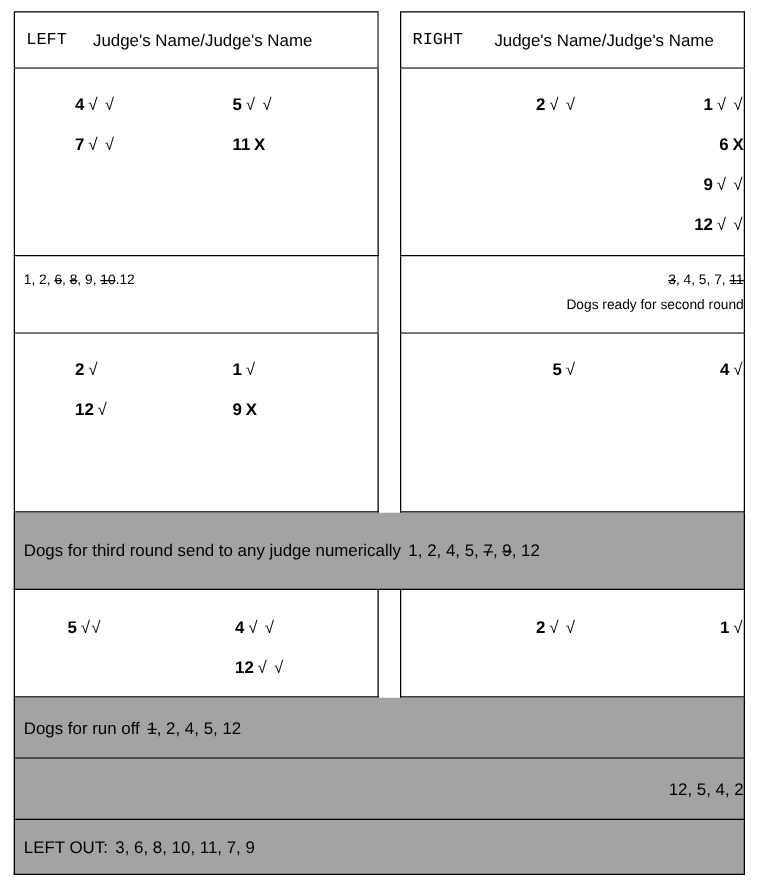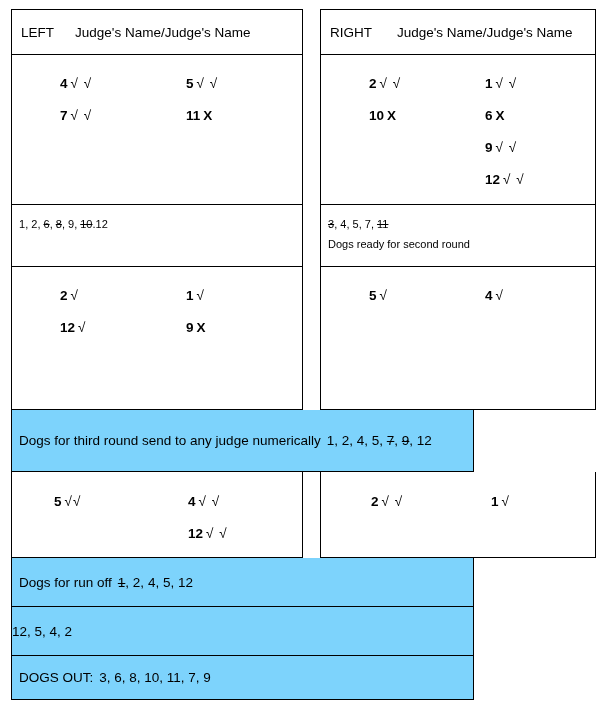--- a/index.html
+++ b/index.html
@@ -34,41 +34,42 @@
   .panel {
     box-sizing: border-box;
     border: 1px solid #000000;
     border-top: none;
     background: #ffffff;
   }
   .panel.first {
     border-top: 1px solid #000000;
   }
   .panel-left  { width: 292px; }
-  .panel-right { width: 276px; }
+  .panel-right { width: 276px; text-align: right; }
   .gutter      { width: 17px; background: #ffffff; }
 
   .full-row {
     box-sizing: border-box;
-    width: 463px;
+    width: 585px;
     border: 1px solid #000000;
     border-top: none;
-    background: #7dd3fc;
+    background: #a3a3a3;
   }
 
   
   .hdr {
     height: 46px;
     display: flex;
     align-items: center;
     font-size: 13.5px;
     white-space: nowrap;
   }
   .hdr .side {
     padding-left: 9px;
+    font-family: Liberation Mono, monospace;
   }
   .hdr .judges {
     padding-left: 21px;
   }
   .hdr-right .judges { padding-left: 25px; }
 
   
   .scores {
     position: relative;
     font-size: 13.5px;
@@ -134,21 +135,21 @@
     align-items: center;
     padding-left: 7px;
     font-size: 13.5px;
     box-sizing: border-box;
     white-space: nowrap;
   }
   .note.tall { height: 62px; }
   .note.mid  { height: 49px; }
   .note.short{ height: 44px; }
   .note.center {
-    justify-content: flex-start;
+    justify-content: flex-end;
     padding-left: 0;
   }
   .note .lead { padding-right: 6px; }
 
   .strike {
     text-decoration: line-through;
     text-decoration-thickness: 1px;
   }
 </style>
 </head>
@@ -179,21 +180,20 @@
             <div class="entry"><span class="num">5</span><span class="marks"><span>√</span> <span>√</span></span></div>
             <div class="entry"><span class="num">11</span><span class="marks"><span class="x">X</span></span></div>
           </div>
       </div>
     </div>
     <div class="gutter"></div>
     <div class="panel panel-right scores r1 r1-right">
       <div class="colwrap">
         <div class="col colA">
             <div class="entry"><span class="num">2</span><span class="marks"><span>√</span> <span>√</span></span></div>
-            <div class="entry"><span class="num">10</span><span class="marks"><span class="x">X</span></span></div>
           </div>
         <div class="col colB">
             <div class="entry"><span class="num">1</span><span class="marks"><span>√</span> <span>√</span></span></div>
             <div class="entry"><span class="num">6</span><span class="marks"><span class="x">X</span></span></div>
             <div class="entry"><span class="num">9</span><span class="marks"><span>√</span> <span>√</span></span></div>
             <div class="entry"><span class="num">12</span><span class="marks"><span>√</span> <span>√</span></span></div>
           </div>
       </div>
     </div>
   </div>
@@ -268,17 +268,17 @@
   <div class="full-row note mid">
     <span class="lead">Dogs for run off</span>
     <span><span class="strike">1</span>, <span>2</span>, <span>4</span>, <span>5</span>, <span>12</span></span>
   </div>
 
   <div class="full-row note mid center">
     <span>12, 5, 4, 2</span>
   </div>
 
   <div class="full-row note short">
-    <span class="lead">DOGS OUT:</span>
+    <span class="lead">LEFT OUT:</span>
     <span>3, 6, 8, 10, 11, 7, 9</span>
   </div>
 
 </div>
 
 </body></html>

